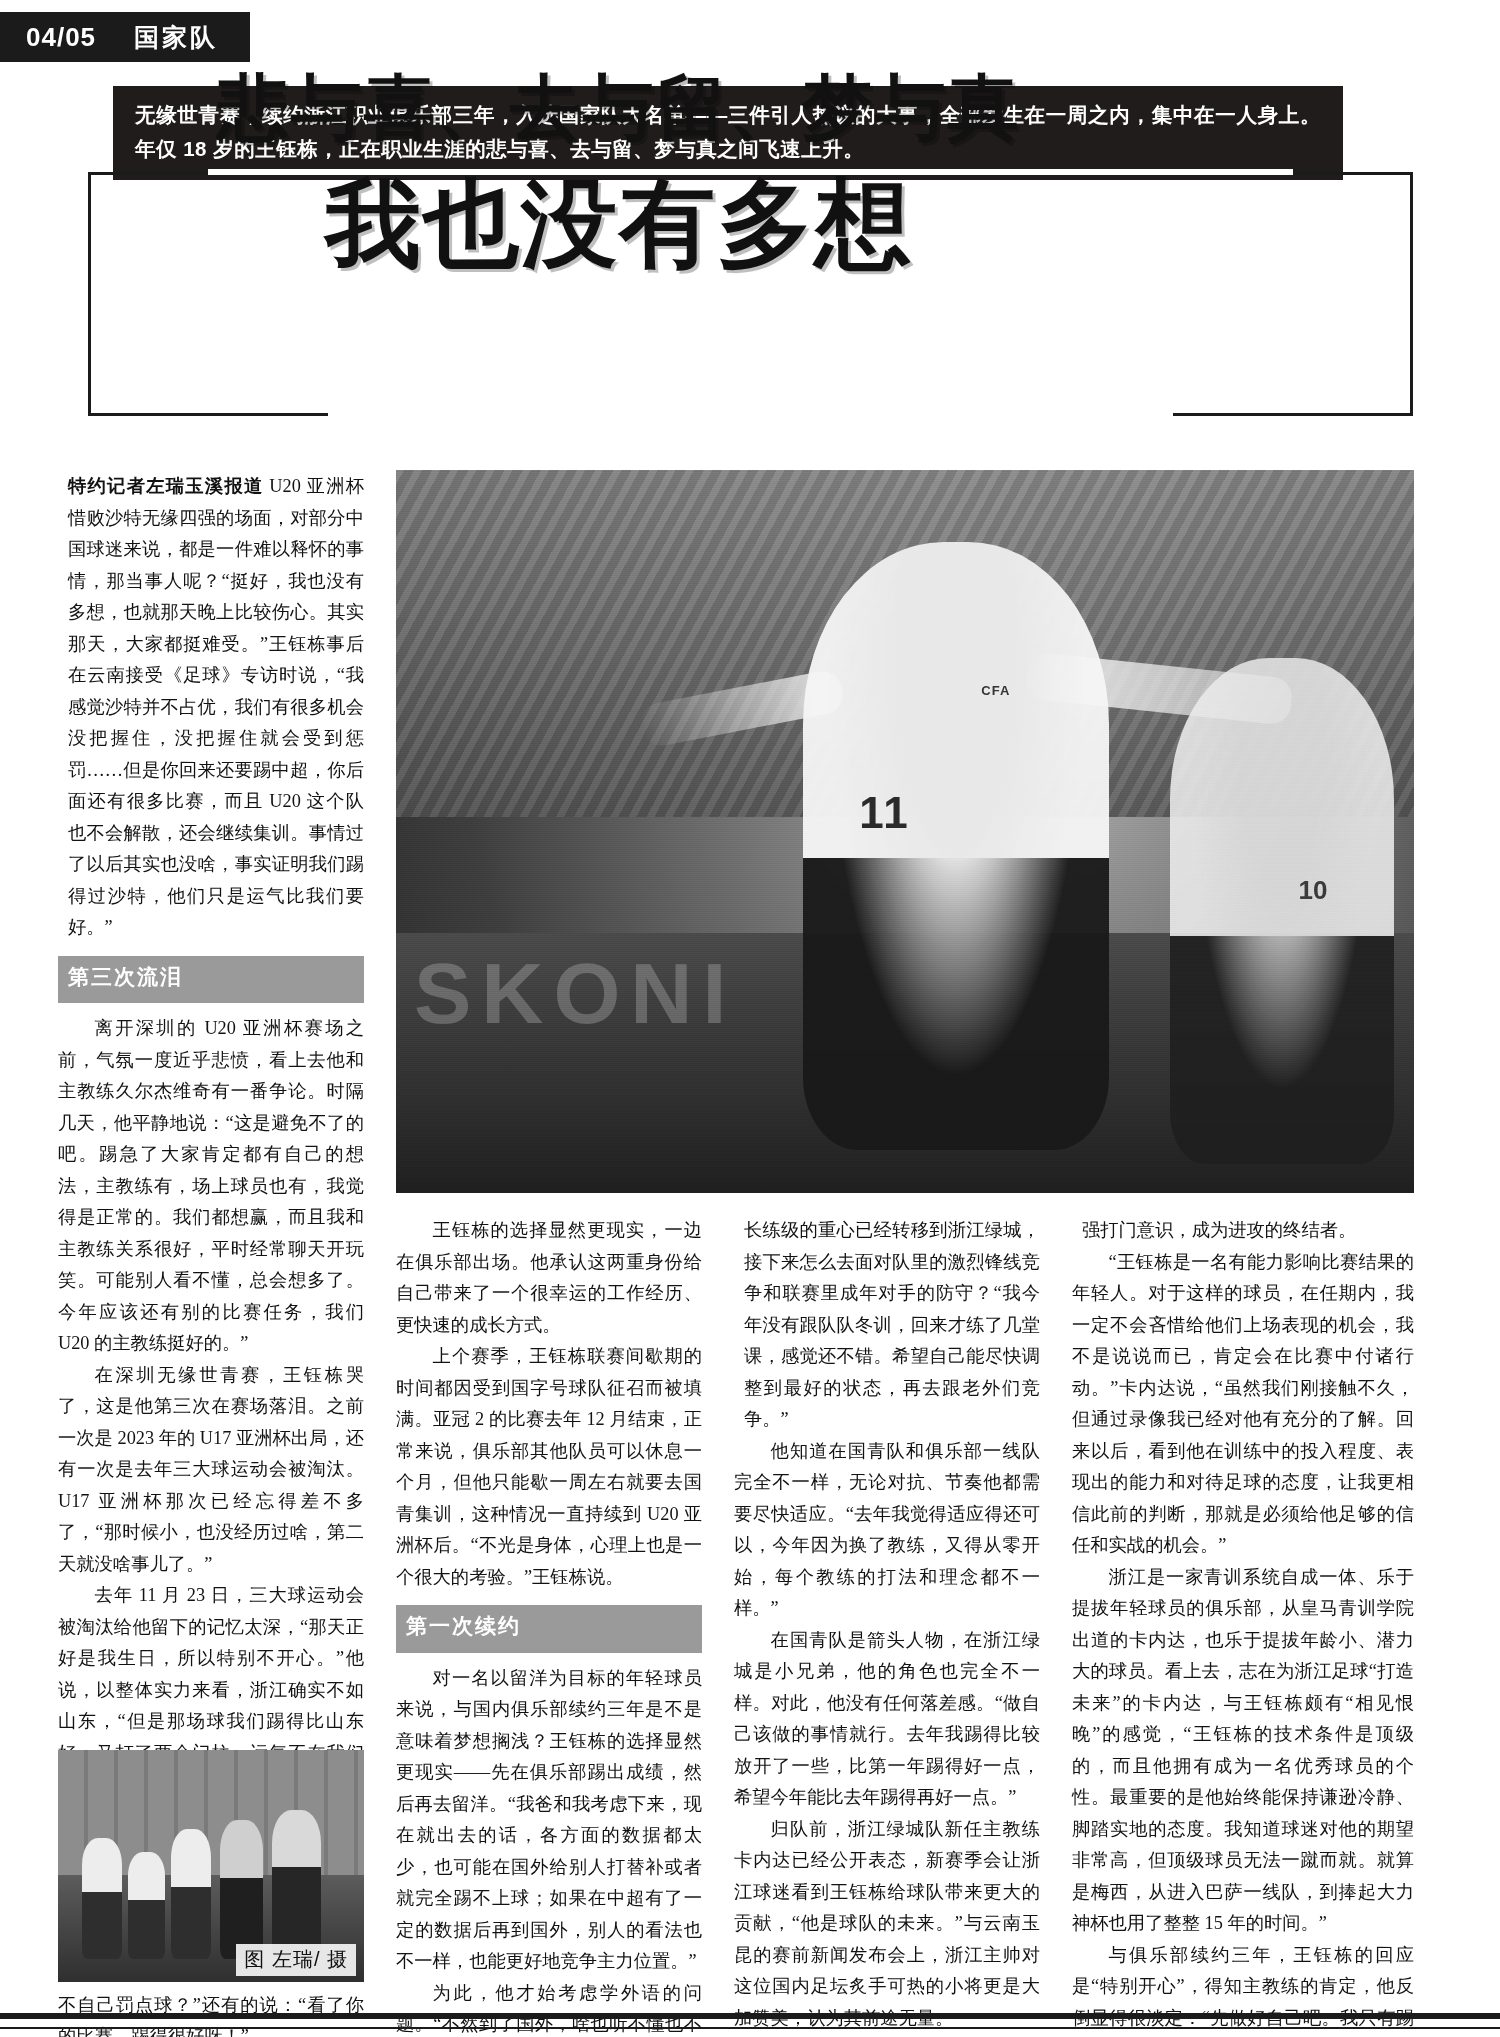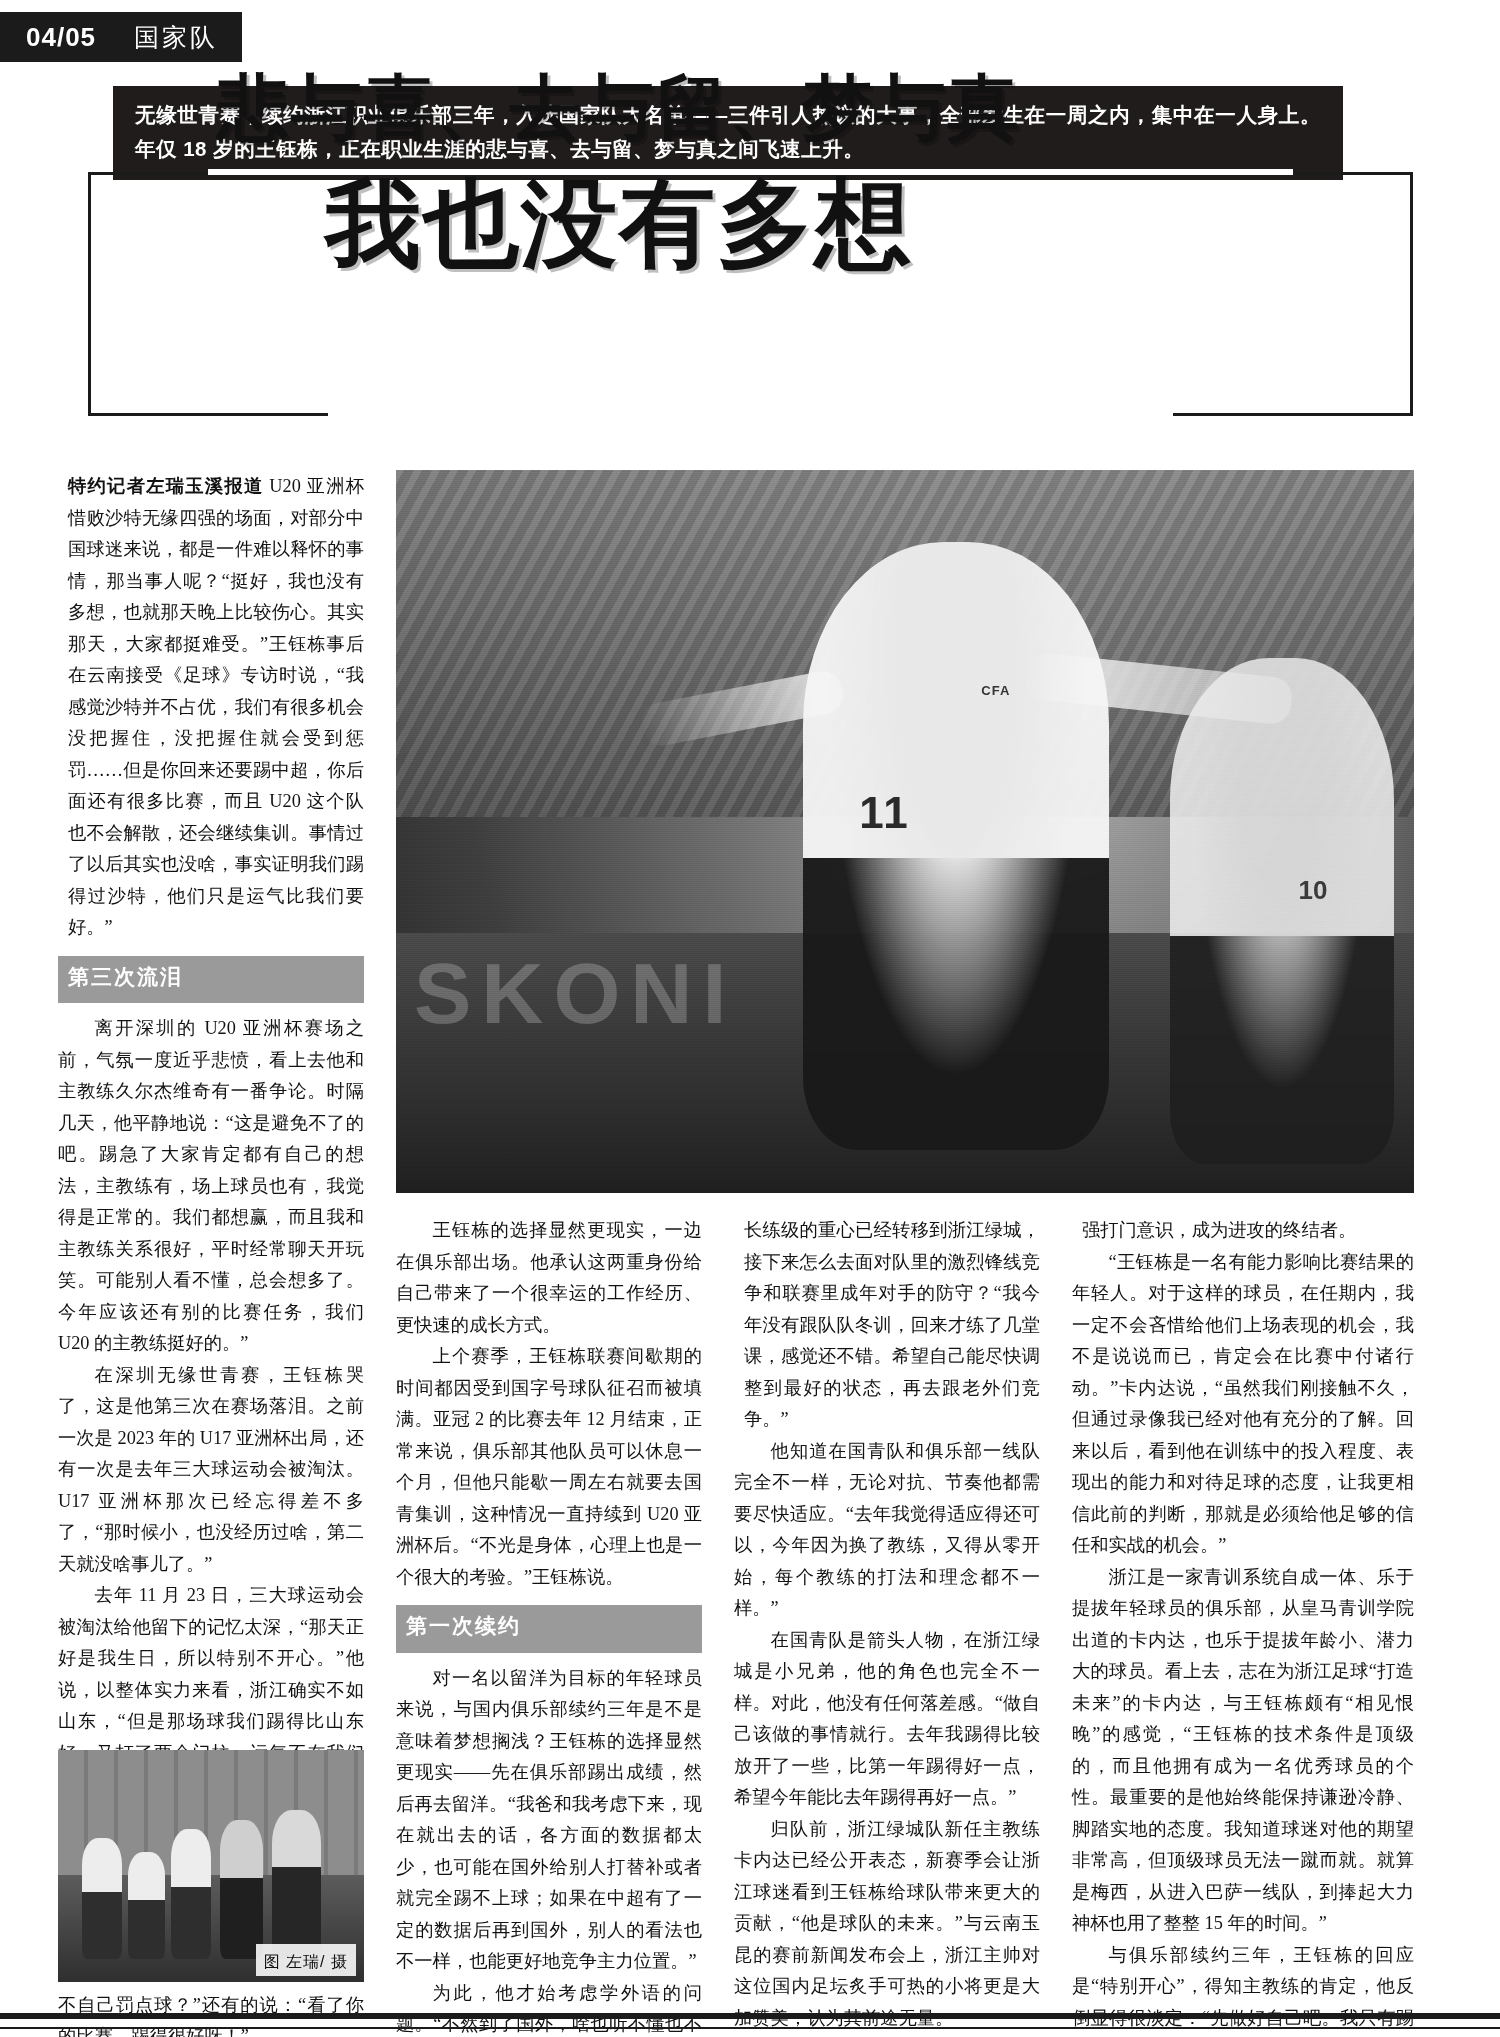--- a/index.html
+++ b/index.html
@@ -45,23 +45,23 @@
   }
   .masthead-sep {
     width: 2px;
     background: #1b1b1b;
   }
   .masthead-section {
     background: #1b1b1b;
     color: #fff;
     display: flex;
     align-items: center;
-    padding: 0 24px 0 18px;
-    font-family: "Liberation Sans", sans-serif;
-    font-weight: normal;
+    padding: 0 32px 0 18px;
+    font-family: "Liberation Sans", sans-serif;
+    font-weight: bold;
     font-size: 25px;
     letter-spacing: 3px;
   }
   .masthead-rest {
     flex: 1;
     background: #ffffff;
   }
 
   
   .headline-wrap {
@@ -312,22 +312,22 @@
   .sp-p2 { left: 23%; width: 12%; height: 46%; }
   .sp-p3 { left: 37%; width: 13%; height: 56%; }
   .sp-p4 { left: 53%; width: 14%; height: 60%; background: linear-gradient(180deg,#cfcfcf 0 42%, #1f1f1f 42% 100%); }
   .sp-p5 { left: 70%; width: 16%; height: 64%; background: linear-gradient(180deg,#d9d9d9 0 38%, #262626 38% 100%); }
   .photo-credit {
     position: absolute;
     right: 8px; bottom: 6px;
     background: rgba(255,255,255,0.88);
     color: #111;
     font-family: "Liberation Sans", sans-serif;
-    font-size: 16px;
-    padding: 8px 8px 3px 8px;
+    font-size: 20px;
+    padding: 2px 8px 3px 8px;
     letter-spacing: 1px;
   }
 
   .footer-rule {
     position: absolute;
     left: 0; bottom: 18px;
     width: 1500px; height: 6px;
     background: #1b1b1b;
   }
   .footer-rule-2 {

